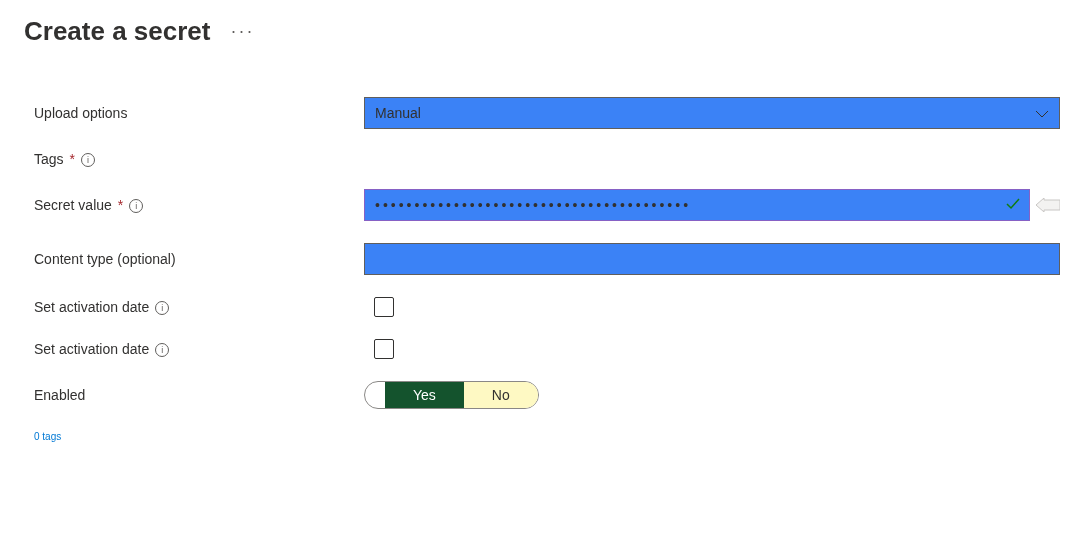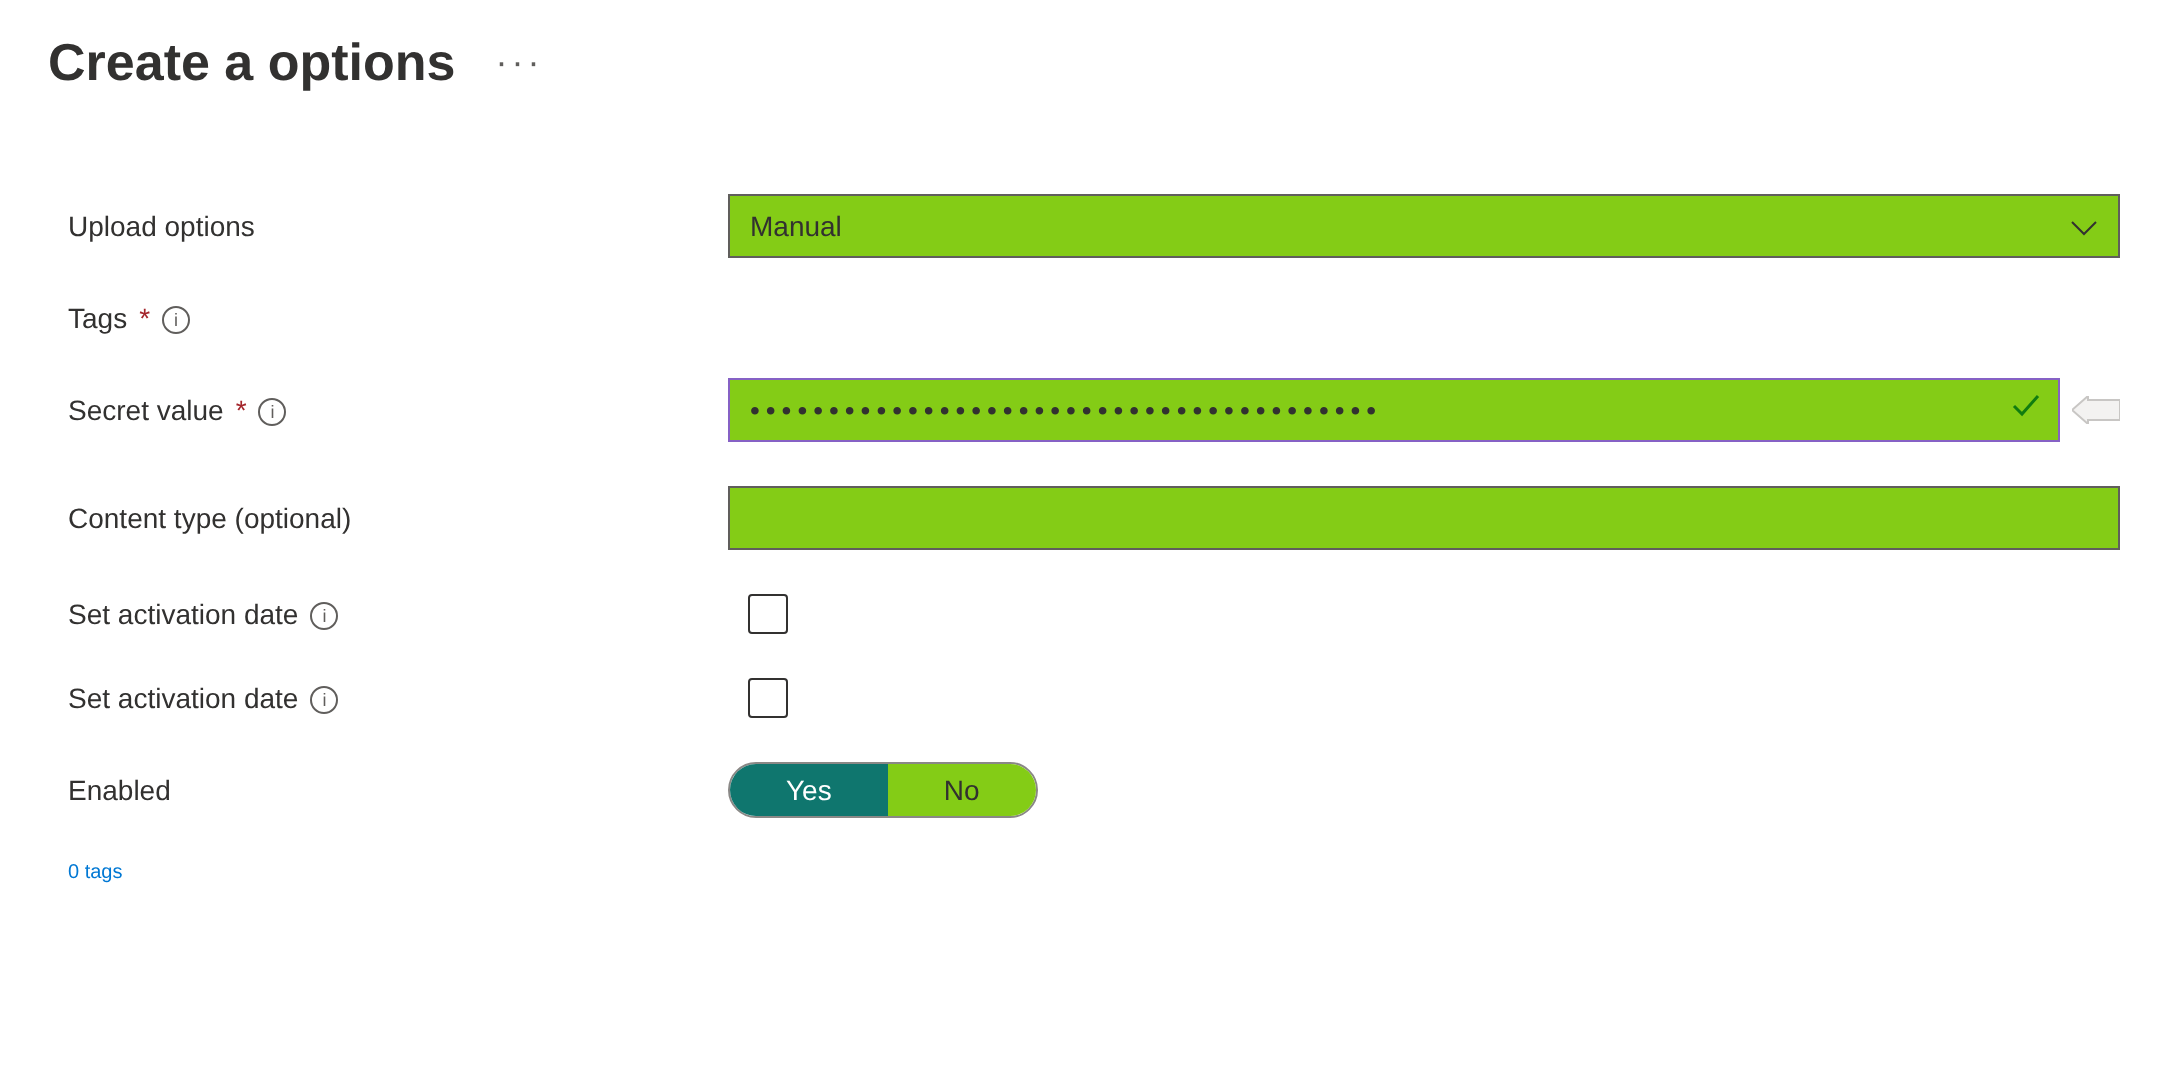--- a/index.html
+++ b/index.html
@@ -66,21 +66,21 @@
       align-items: center;
       position: relative;
     }
     .select-box, .text-input {
       width: 100%;
       height: 32px;
       border: 1px solid #605e5c;
       padding: 0 32px 0 10px;
       font-size: 14px;
       font-family: inherit;
-      background: #84cc16;
+      background: #3b82f6;
       outline: none;
     }
     .select-box {
       display: flex;
       align-items: center;
       cursor: pointer;
       position: relative;
     }
     .chevron-down {
       position: absolute;
@@ -118,44 +118,45 @@
       border-radius: 16px;
       overflow: hidden;
       height: 28px;
     }
     .toggle-option {
       padding: 0 28px;
       display: flex;
       align-items: center;
       font-size: 14px;
       cursor: pointer;
-      background: #84cc16;
+      background: #fef9c3;
       color: #323130;
     }
     .toggle-option.active {
-      background: #0f766e;
+      background: #14532d;
       color: #fff;
+      margin-left: 20px;
     }
     .tags-link {
       color: #0078d4;
       font-size: 10px;
       cursor: pointer;
       margin-left: 10px;
     }
     .password-dots {
       letter-spacing: 3px;
       font-size: 14px;
       color: #323130;
     }
   </style>
 </head>
 <body>
 
 <div class="header">
-  <h1 class="page-title">Create a options</h1>
+  <h1 class="page-title">Create a secret</h1>
   <span class="more-icon">···</span>
 </div>
 
 <div class="form-row">
   <div class="label-col">
     <span>Upload options</span>
   </div>
   <div class="control-col">
     <div class="select-box">
       <span>Manual</span>

